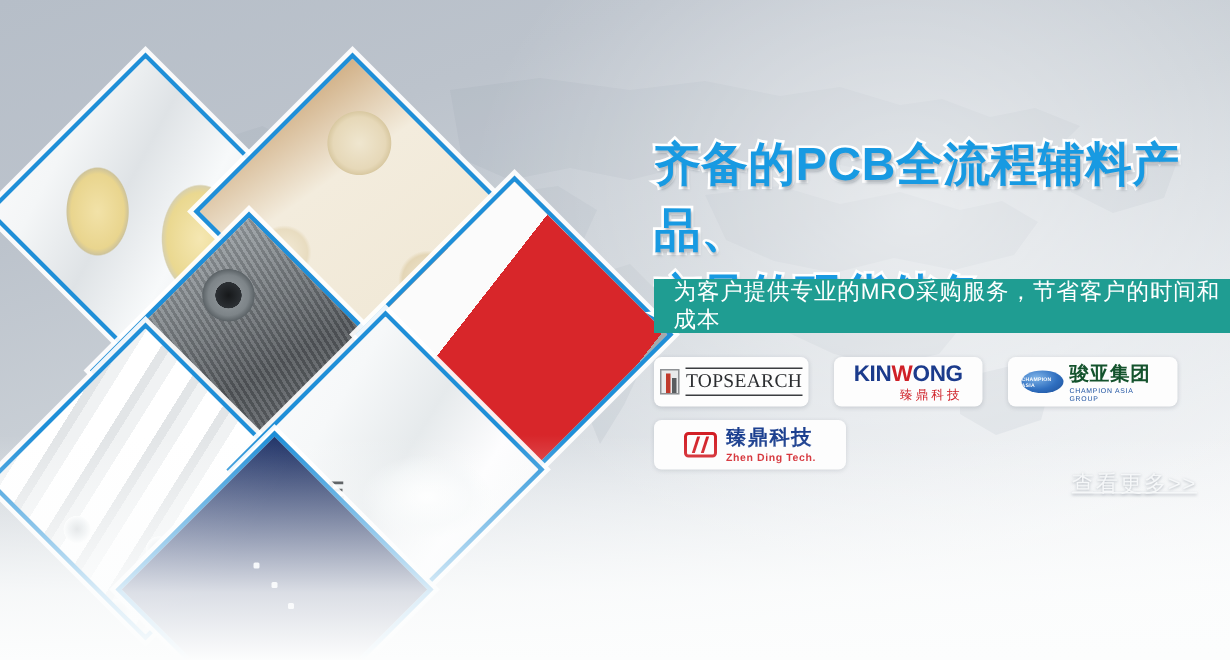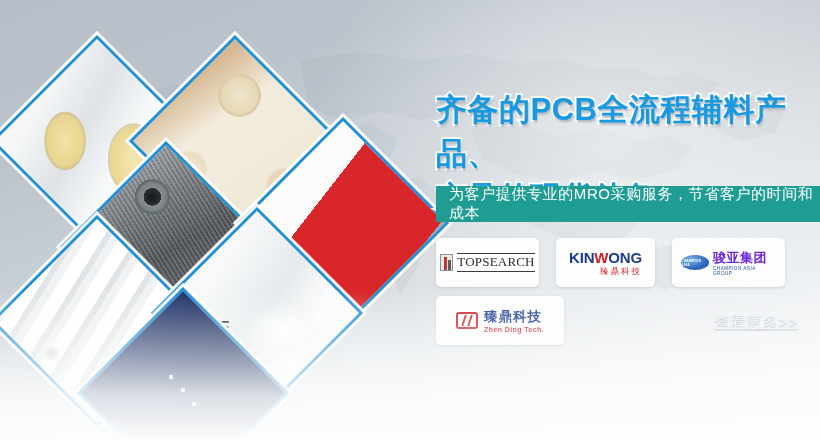--- a/index.html
+++ b/index.html
@@ -125,21 +125,21 @@
   }
   .subbar span{
     color:#ffffff; font-size:15px; letter-spacing:.6px; padding-left:13px;
   }
 
   .logos { position:absolute; left:8px; top:238px; right:4px; }
   .logo-row { display:flex; gap:17px; margin-bottom:9px; }
   .logo {
     background:#fdfdfd; border-radius:5px;
     box-shadow:0 1px 3px rgba(90,100,112,.22);
-    height:49px; display:flex; align-items:center; justify-content:center;
+    height:33px; display:flex; align-items:center; justify-content:center;
     padding:0 9px;
   }
   .logo.l1{ width:103px; }
   .logo.l2{ width:99px; }
   .logo.l3{ width:113px; }
   .logo.l4{ width:128px; }
 
   
   .ts{ display:flex; align-items:center; gap:4px; }
   .ts-mark{
@@ -170,21 +170,21 @@
     width:28px; height:15px; border-radius:50%; flex:none;
     background:radial-gradient(ellipse at 35% 32%, #7fb4e8 0%, #2f6fc0 55%, #1d4e96 100%);
     position:relative; overflow:hidden;
   }
   .ca-globe::after{
     content:"CHAMPION ASIA"; position:absolute; inset:0;
     display:flex; align-items:center; justify-content:center;
     font-size:3.4px; color:#fff; letter-spacing:.2px; font-weight:700;
   }
   .ca-tx{ line-height:1; }
-  .ca-cn{ font-size:13px; font-weight:700; color:#6d28d9; letter-spacing:.5px; }
+  .ca-cn{ font-size:13px; font-weight:700; color:#14532d; letter-spacing:.5px; }
   .ca-en{ font-size:4.6px; color:#1b50a0; letter-spacing:.5px; margin-top:2px; }
 
   
   .zd{ display:flex; align-items:center; gap:6px; }
   .zd-mark{
     width:22px; height:17px; border:2px solid #d21f26; border-radius:3px;
     position:relative; flex:none;
   }
   .zd-mark::before{
     content:""; position:absolute; left:5px; top:1px; width:2px; height:11px;

